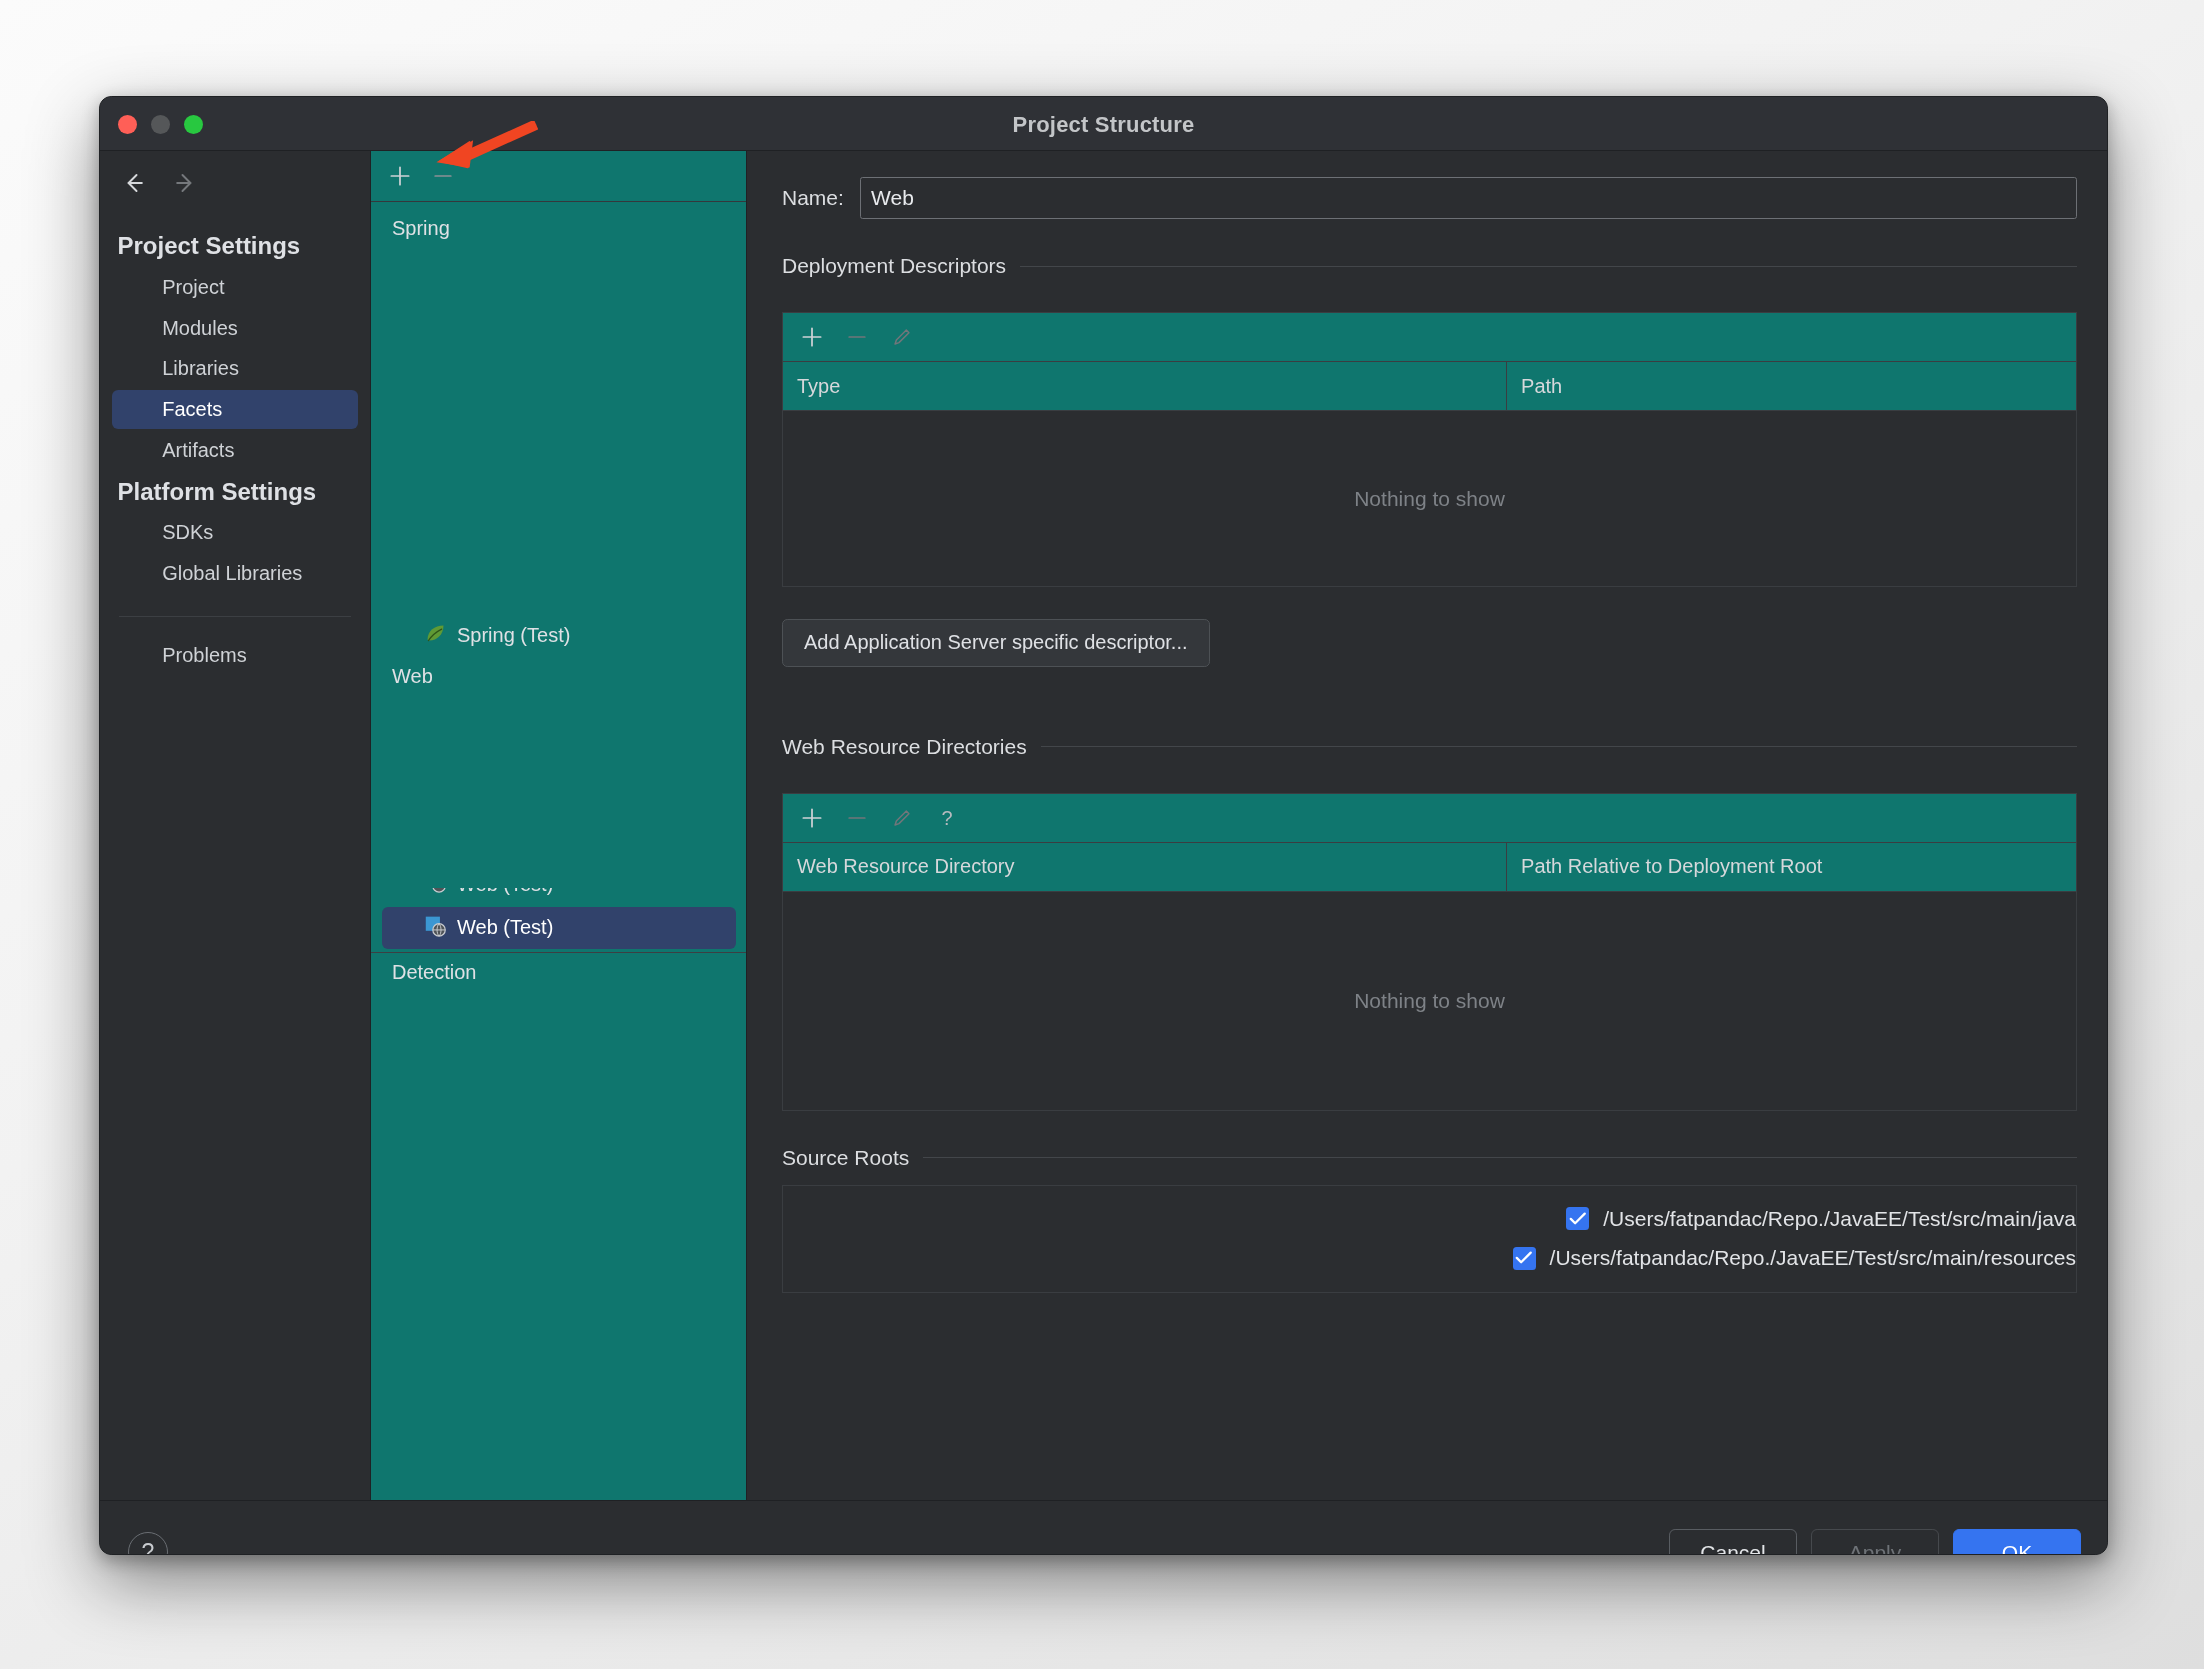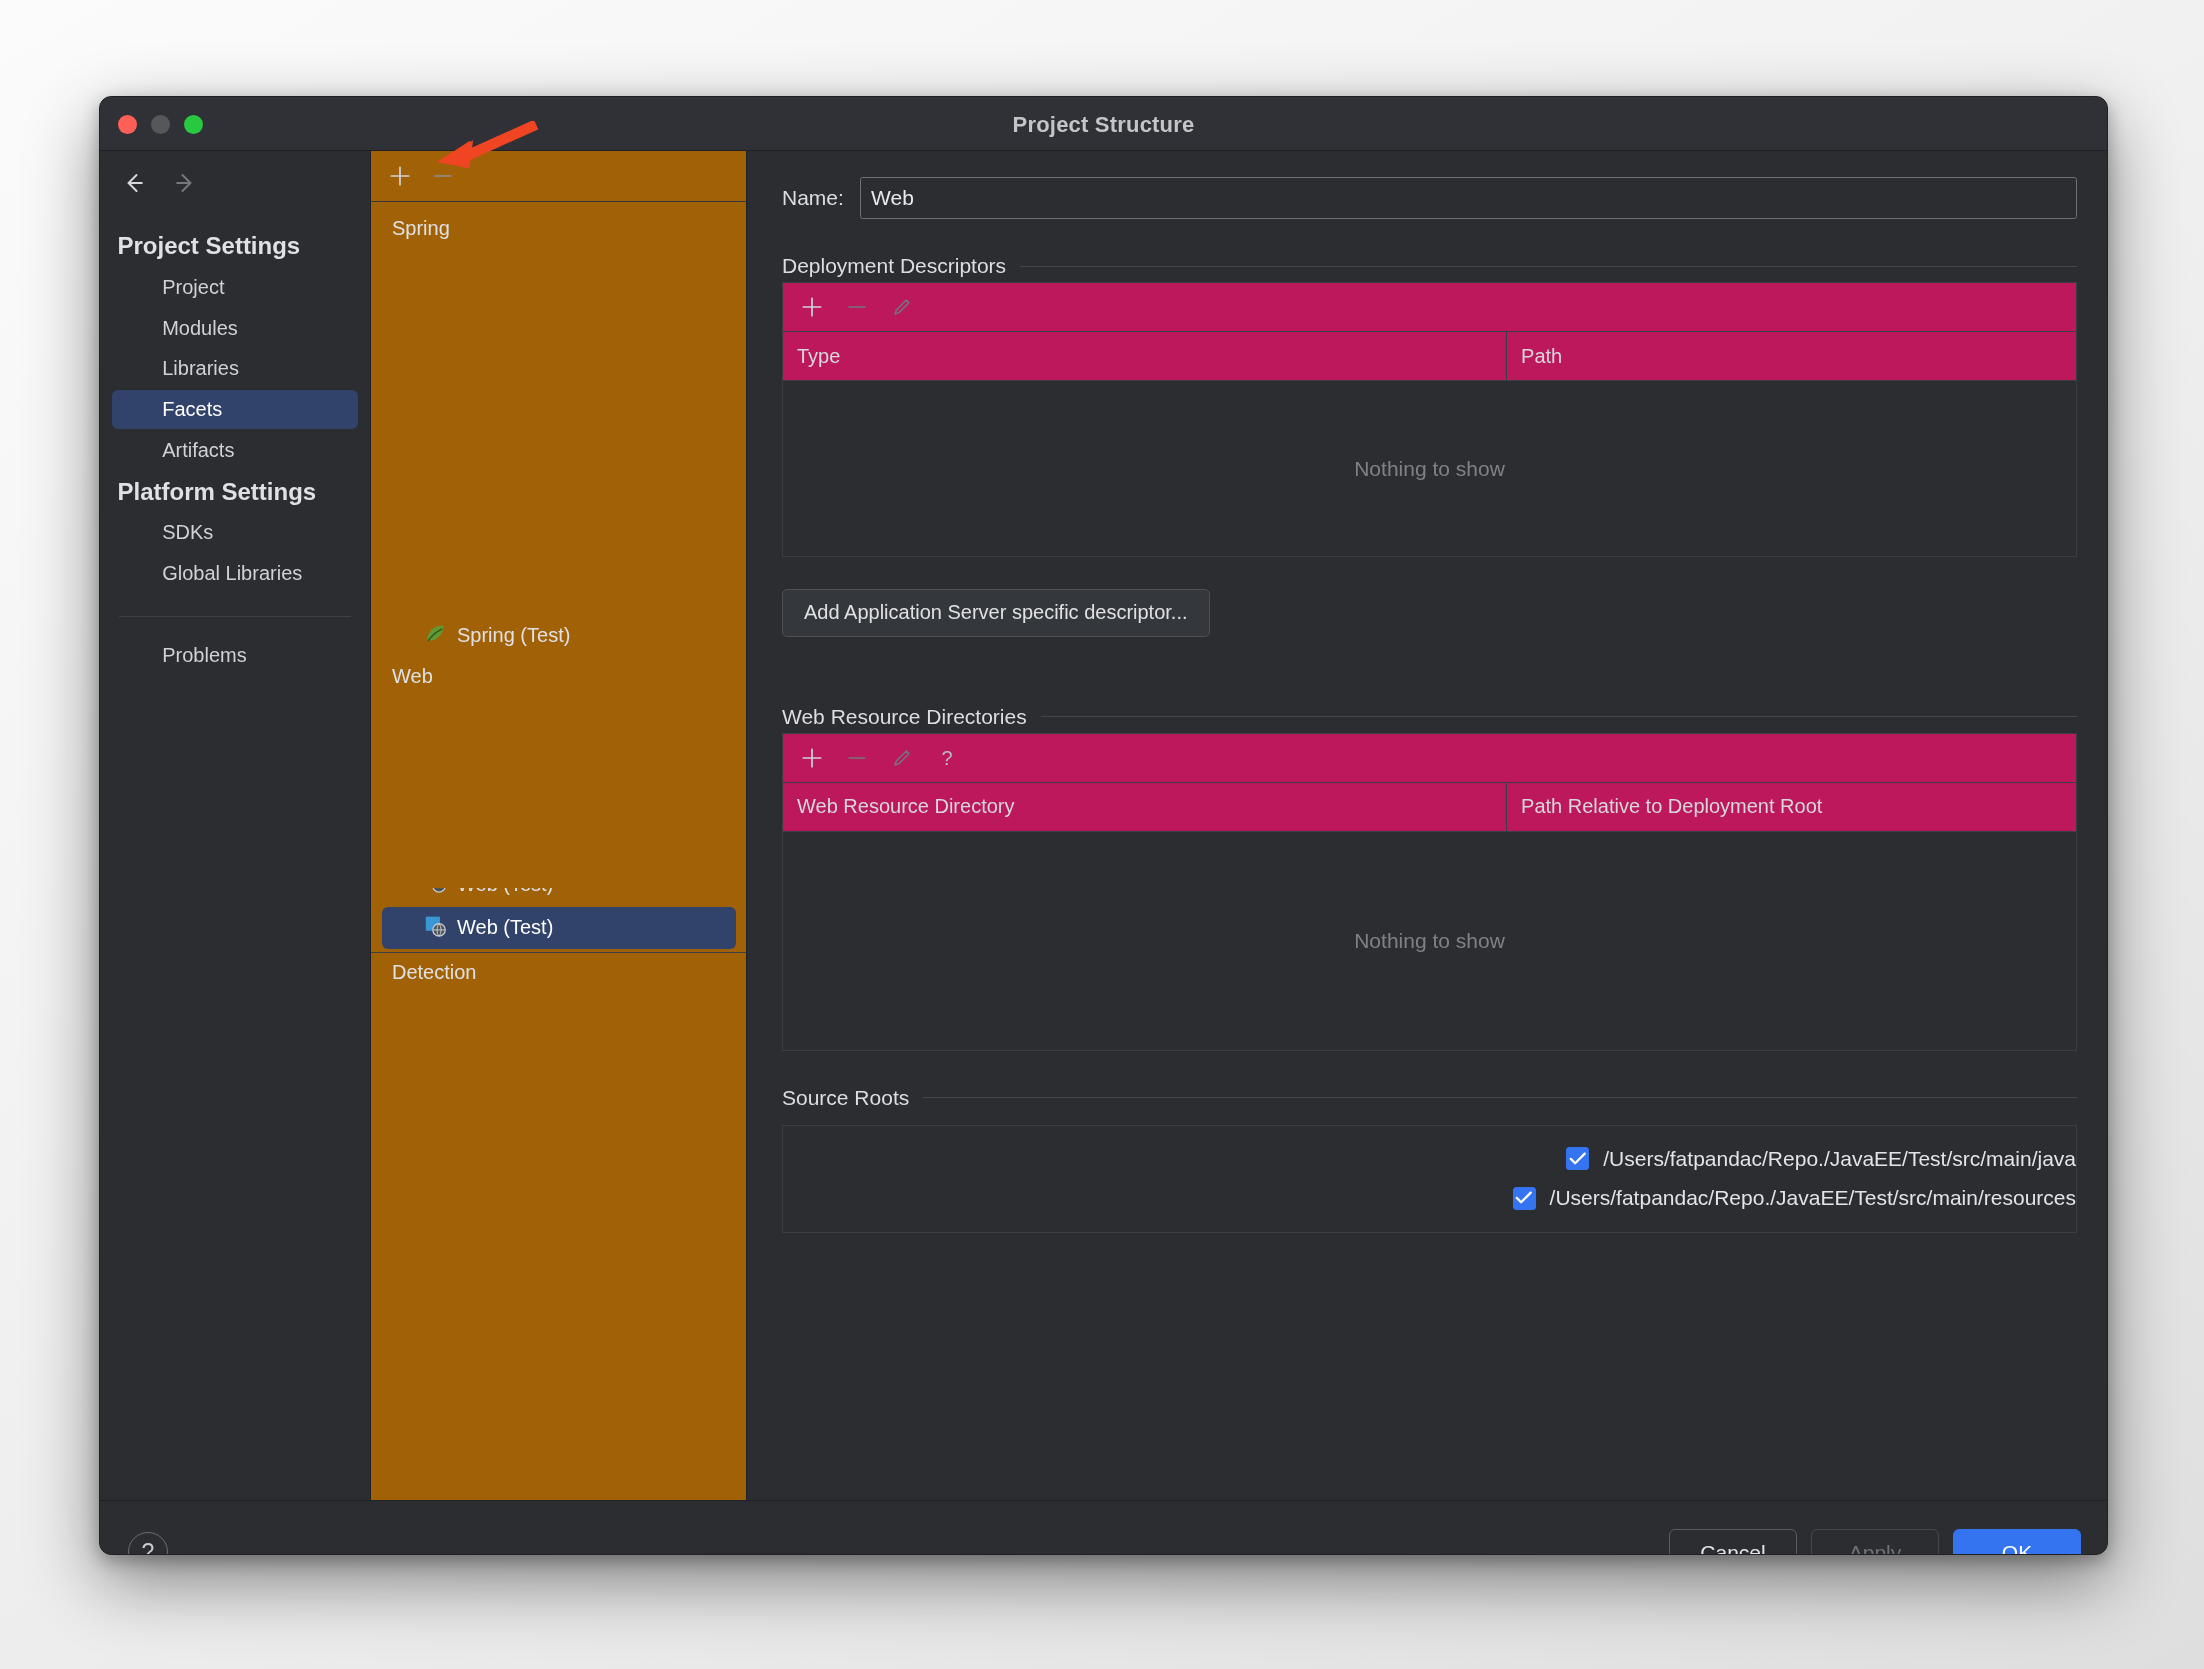--- a/index.html
+++ b/index.html
@@ -92,21 +92,21 @@
   .side-item.selected { background: #31426b; color: #ffffff; }
   .side-sep {
     height: 0.9px; background: #3c3f43;
     margin: 23px 19px 19px 19px;
   }
 
   
   #facets-panel {
     width: 376px;
     flex: 0 0 376px;
-    background: #a16207;
+    background: #0f766e;
     border-right: 0.9px solid #1f2124;
     position: relative;
   }
   #facets-toolbar {
     height: 51px;
     border-bottom: 0.9px solid #35383c;
     display: flex;
     align-items: center;
     padding-left: 15.7px;
     gap: 17.5px;
@@ -177,23 +177,23 @@
   }
   .section-head .st-text {
     color: #dcdee1; font-size: 21px; white-space: nowrap;
   }
   .section-head .st-rule {
     flex: 1 1 auto; height: 0.9px; background: #43464a;
   }
 
   
   .tbl {
-    margin-top: 4px;
+    margin-top: 34px;
     border: 0.9px solid #3a3d41;
-    background: #be185d;
+    background: #0f766e;
   }
   .tbl-toolbar {
     height: 49px;
     border-bottom: 0.9px solid #3a3d41;
     display: flex; align-items: center;
     padding-left: 15.7px;
     gap: 19px;
   }
   .tbl-head {
     height: 49px;

